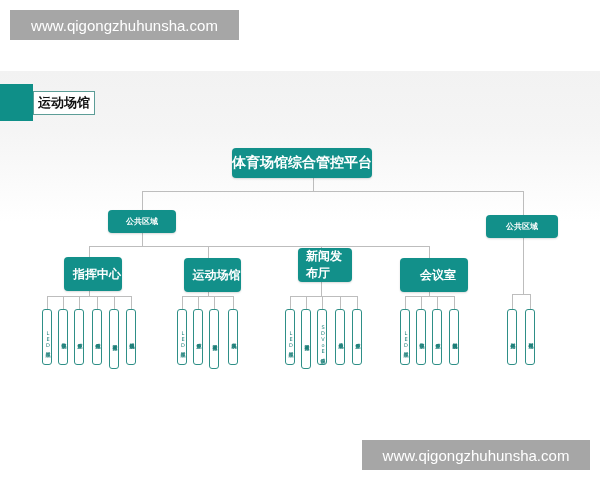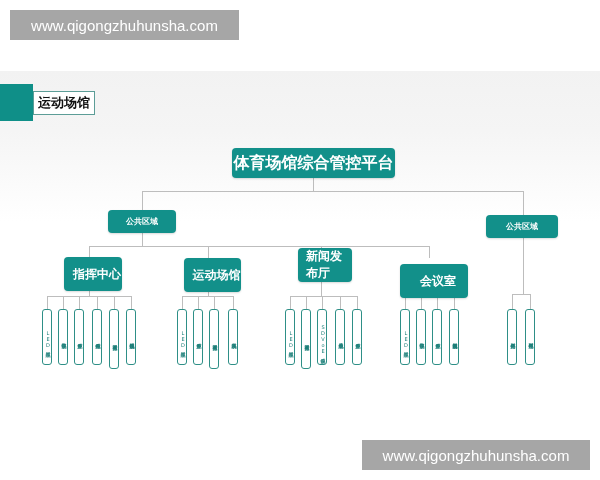--- a/index.html
+++ b/index.html
@@ -26,21 +26,21 @@
     position:absolute; left:33px; top:91px; width:60px; height:22px;
     background:#ffffff; border:1px solid #5c9d97;
     font-size:13px; font-weight:bold; color:#111;
     display:flex; align-items:center; justify-content:center;
   }
   .node {
     position:absolute; background:#12908a; color:#ffffff; border-radius:4px;
     display:flex; align-items:center; justify-content:center; font-weight:bold;
     box-shadow:0 1px 2px rgba(0,0,0,0.15);
   }
-  .root { left:232px; top:148px; width:163px; height:30px; font-size:16px; }
+  .root { left:232px; top:148px; width:140px; height:30px; font-size:14px; }
   .l1 { height:23px; font-size:8px; }
   .l2 { height:34px; font-size:12px;padding-left:8px; }
   .line { position:absolute; background:#bdbdbd; }
   .leaf {
     position:absolute; width:10px; height:56px; top:309px;
     border:1.5px solid #2e8f87; border-radius:3px; background:#ffffff;
     color:#1b7e78; font-size:5px; line-height:6px;
     writing-mode:vertical-rl; text-orientation:upright;
     display:flex; align-items:flex-start; justify-content:center;
     padding-top:3px; box-sizing:border-box; overflow:hidden; letter-spacing:0;
@@ -103,21 +103,21 @@
 <div class="line" style="left:512px;top:294px;width:1px;height:15px;"></div>
 <div class="line" style="left:530px;top:294px;width:1px;height:15px;"></div>
 
 <div class="node root">体育场馆综合管控平台</div>
 <div class="node l1" style="left:108px;top:210px;width:68px;">公共区域</div>
 <div class="node l1" style="left:486px;top:215px;width:72px;text-align:right;">公共区域</div>
 
 <div class="node l2" style="left:64px;top:257px;width:50px;">指挥中心</div>
 <div class="node l2" style="left:184px;top:258px;width:49px;">运动场馆</div>
 <div class="node l2" style="left:298px;top:248px;width:46px;">新闻发布厅</div>
-<div class="node l2" style="left:400px;top:264px;width:60px;">会议室</div>
+<div class="node l2" style="left:400px;top:258px;width:60px;">会议室</div>
 
 <div class="leaf" style="left:42px;">LED显示系统</div>
 <div class="leaf" style="left:58px;">数字会议系统</div>
 <div class="leaf" style="left:74px;">专业扩声系统</div>
 <div class="leaf" style="left:92px;">分布式中控系统</div>
 <div class="leaf tall" style="left:109px;">多分布式管理平台</div>
 <div class="leaf" style="left:126px;">远程视频会议系统</div>
 
 <div class="leaf" style="left:177px;">LED显示系统</div>
 <div class="leaf" style="left:193px;">专业扩声系统</div>

